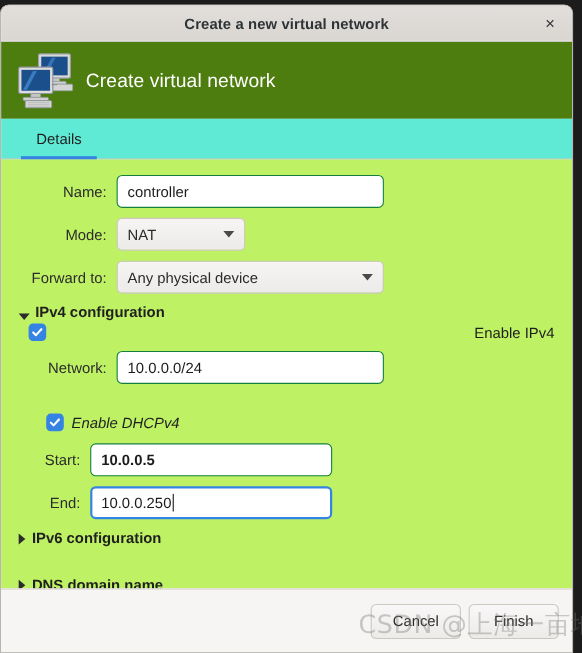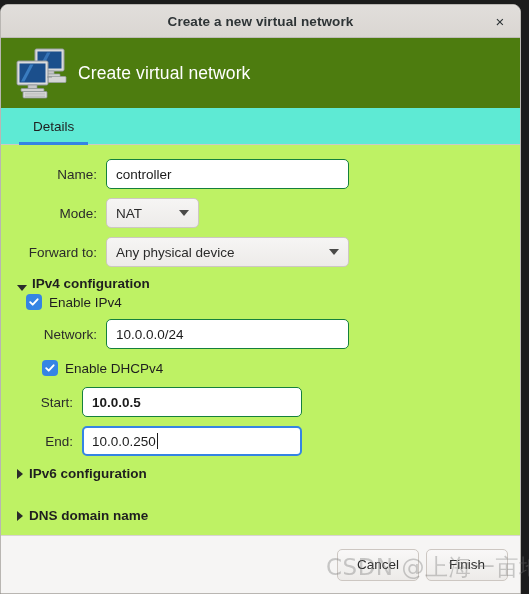--- a/index.html
+++ b/index.html
@@ -321,54 +321,54 @@
 
   <div class="content">
 
     <div class="row">
       <div class="lbl lbl-wide">Name:</div>
       <div class="textinput" style="width:243px;" placeholder="">controller</div>
     </div>
 
     <div class="row">
       <div class="lbl lbl-wide">Mode:</div>
-      <div class="combo" style="width:93px;">
+      <div class="combo" style="width:117px;">
         <span>NAT</span>
         <span class="caret"></span>
       </div>
     </div>
 
     <div class="row">
       <div class="lbl lbl-wide">Forward to:</div>
       <div class="combo" style="width:243px;gap:48px;">
         <span>Any physical device</span>
         <span class="caret"></span>
       </div>
     </div>
 
     <div class="expander" style="margin-top:7px;align-items:flex-end;">
       <span class="tri-down"></span>
       <span>IPv4 configuration</span>
     </div>
 
-    <div class="checkrow" style="margin-left:9px;">
+    <div class="checkrow" style="margin-left:9px;justify-content:space-between;">
       <span class="checkbox">
         <svg width="12" height="12" viewBox="0 0 12 12">
           <path d="M2.2 6.2 L4.7 8.7 L9.6 3.3" fill="none" stroke="#ffffff" stroke-width="1.9" stroke-linecap="round" stroke-linejoin="round"></path>
         </svg>
       </span>
       <span class="check-lbl">Enable IPv4</span>
     </div>
 
     <div class="row">
       <div class="lbl lbl-wide">Network:</div>
       <div class="textinput" style="width:243px;">10.0.0.0/24</div>
     </div>
 
-    <div class="checkrow" style="margin-left:25px;margin-top:11px;margin-bottom:11px;">
+    <div class="checkrow" style="margin-left:25px;margin-top:27px;margin-bottom:11px;font-style:italic;">
       <span class="checkbox">
         <svg width="12" height="12" viewBox="0 0 12 12">
           <path d="M2.2 6.2 L4.7 8.7 L9.6 3.3" fill="none" stroke="#ffffff" stroke-width="1.9" stroke-linecap="round" stroke-linejoin="round"></path>
         </svg>
       </span>
       <span class="check-lbl">Enable DHCPv4</span>
     </div>
 
     <div class="row">
       <div class="lbl" style="width:56px;padding-right:9px;">Start:</div>

